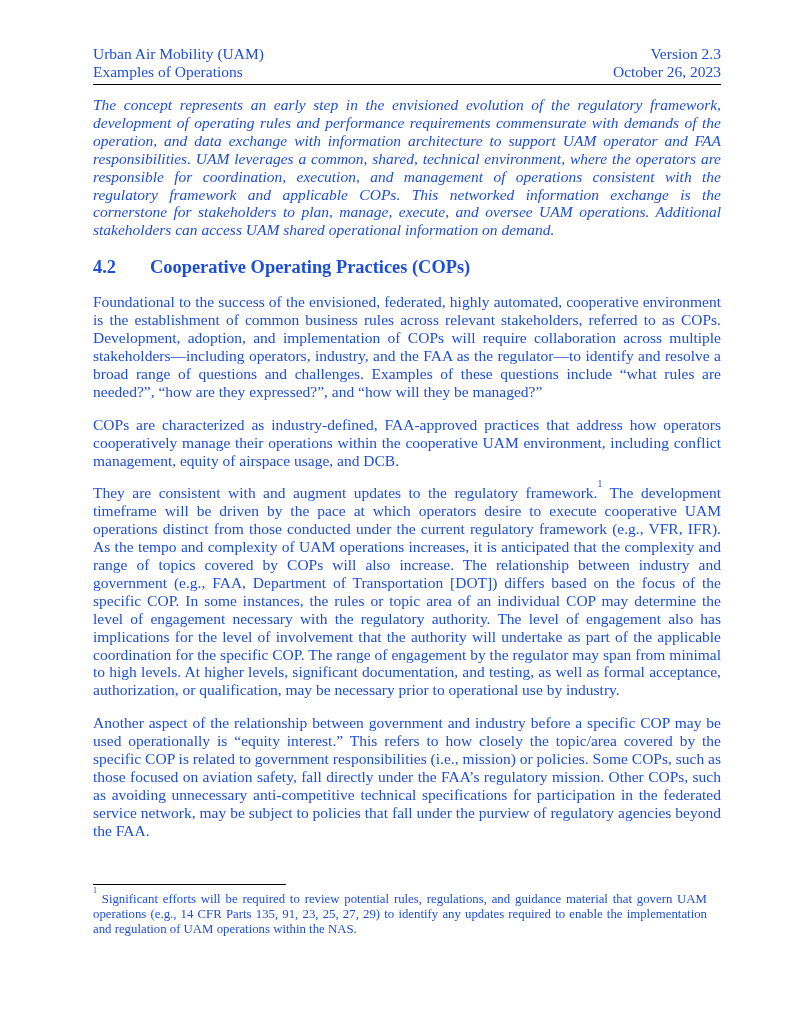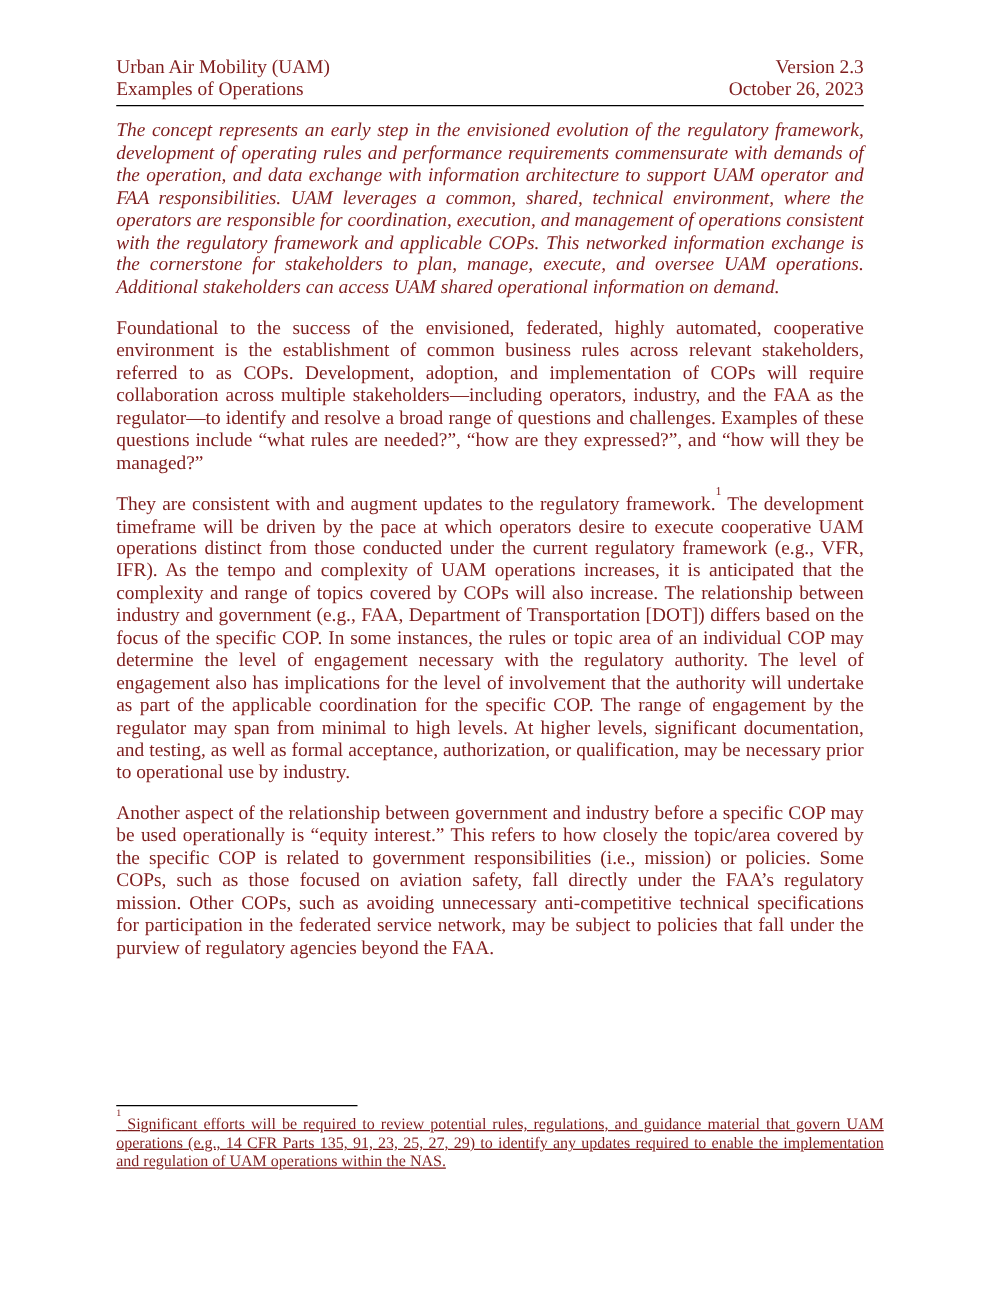--- a/index.html
+++ b/index.html
@@ -1,23 +1,23 @@
 <!DOCTYPE html>
 <html><head>
 <meta charset="utf-8">
 <style>
   html, body { margin: 0; padding: 0; background: #ffffff; }
   .page {
     position: relative;
     width: 800px;
     height: 1035px;
     box-sizing: border-box;
-    padding: 45px 109px 0 93px;
+    padding: 45px 79px 0 93px;
     background: #ffffff;
-    color: #7f1d1d;
+    color: #1d4ed8;
     font-family: "Liberation Serif", serif;
     font-size: 15.5px;
     line-height: 17.9px;
     overflow: hidden;
   }
   .hdr {
     display: flex;
     justify-content: space-between;
     align-items: flex-start;
     line-height: 18px;
@@ -54,21 +54,21 @@
     font-size: 12.8px;
     line-height: 14.9px;
     text-align: justify;
   }
   .fn-rule {
     width: 193px;
     height: 0;
     border-top: 1.4px solid #000000;
     margin-bottom: 7px;
   }
-  .footnote p { margin: 0; text-decoration: underline; }
+  .footnote p { margin: 0; }
   .page-num {
     position: absolute;
     top: 960px;
     left: 0;
     width: 100%;
     text-align: center;
     font-size: 15.5px;
   }
 </style>
 </head>
@@ -84,23 +84,25 @@
     <div class="hdr-right" style="text-align:right;">
       <div>Version 2.3</div>
       <div>October 26, 2023</div>
     </div>
   </header>
   <div class="hdr-rule"></div>
 
   <main>
     <p>The concept represents an early step in the envisioned evolution of the regulatory framework, development of operating rules and performance requirements commensurate with demands of the operation, and data exchange with information architecture to support UAM operator and FAA responsibilities. UAM leverages a common, shared, technical environment, where the operators are responsible for coordination, execution, and management of operations consistent with the regulatory framework and applicable COPs. This networked information exchange is the cornerstone for stakeholders to plan, manage, execute, and oversee UAM operations. Additional stakeholders can access UAM shared operational information on demand.</p>
 
+    <h2><span class="sec-num">4.2</span><span>Cooperative Operating Practices (COPs)</span></h2>
 
     <p>Foundational to the success of the envisioned, federated, highly automated, cooperative environment is the establishment of common business rules across relevant stakeholders, referred to as COPs. Development, adoption, and implementation of COPs will require collaboration across multiple stakeholders—including operators, industry, and the FAA as the regulator—to identify and resolve a broad range of questions and challenges. Examples of these questions include “what rules are needed?”, “how are they expressed?”, and “how will they be managed?”</p>
 
+    <p>COPs are characterized as industry-defined, FAA-approved practices that address how operators cooperatively manage their operations within the cooperative UAM environment, including conflict management, equity of airspace usage, and DCB.</p>
 
     <p><span>They are consistent with and augment updates to the regulatory framework.</span><sup class="fn-ref">1</sup><span> The development timeframe will be driven by the pace at which operators desire to execute cooperative UAM operations distinct from those conducted under the current regulatory framework (e.g., VFR, IFR). As the tempo and complexity of UAM operations increases, it is anticipated that the complexity and range of topics covered by COPs will also increase. The relationship between industry and government (e.g., FAA, Department of Transportation [DOT]) differs based on the focus of the specific COP. In some instances, the rules or topic area of an individual COP may determine the level of engagement necessary with the regulatory authority. The level of engagement also has implications for the level of involvement that the authority will undertake as part of the applicable coordination for the specific COP. The range of engagement by the regulator may span from minimal to high levels. At higher levels, significant documentation, and testing, as well as formal acceptance, authorization, or qualification, may be necessary prior to operational use by industry.</span></p>
 
     <p>Another aspect of the relationship between government and industry before a specific COP may be used operationally is “equity interest.” This refers to how closely the topic/area covered by the specific COP is related to government responsibilities (i.e., mission) or policies. Some COPs, such as those focused on aviation safety, fall directly under the FAA’s regulatory mission. Other COPs, such as avoiding unnecessary anti-competitive technical specifications for participation in the federated service network, may be subject to policies that fall under the purview of regulatory agencies beyond the FAA.</p>
   </main>
 
   <div class="footnote">
     <div class="fn-rule"></div>
     <p><sup class="fn-mark">1</sup> <span>Significant efforts will be required to review potential rules, regulations, and guidance material that govern UAM operations (e.g., 14 CFR Parts 135, 91, 23, 25, 27, 29) to identify any updates required to enable the implementation and regulation of UAM operations within the NAS.</span></p>
   </div>

